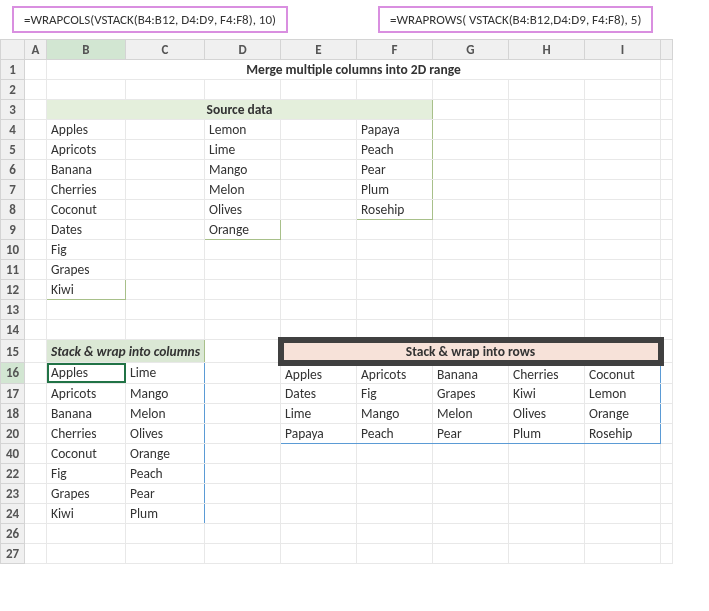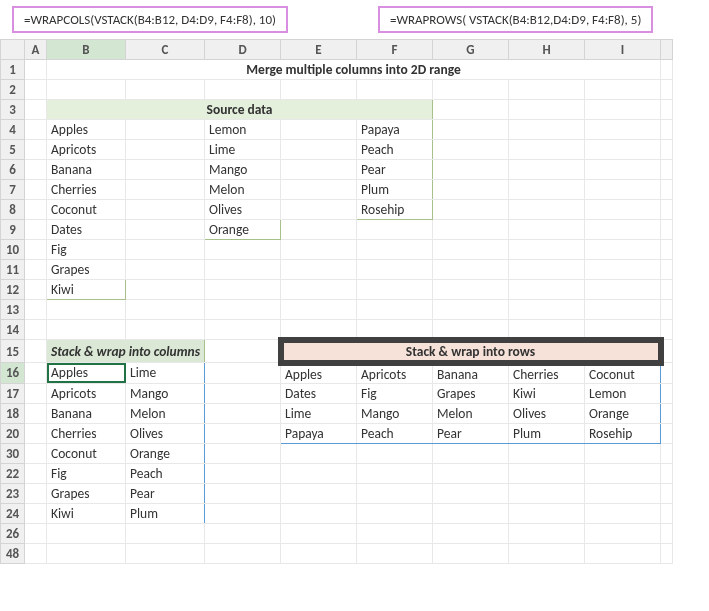--- a/index.html
+++ b/index.html
@@ -329,21 +329,21 @@
     <td class="cell br-b">Olives</td>
     <td class="cell"></td>
     <td class="cell bl-b bb-b">Papaya</td>
     <td class="cell bb-b">Peach</td>
     <td class="cell bb-b">Pear</td>
     <td class="cell bb-b">Plum</td>
     <td class="cell bb-b br-b">Rosehip</td>
     <td class="cell"></td>
       </tr>
   <tr>
-        <th class="rowhdr">30</th>
+        <th class="rowhdr">40</th>
         <td class="cell"></td>
     <td class="cell bl-b">Coconut</td>
     <td class="cell br-b">Orange</td>
     <td class="cell"></td>
         <td class="cell"></td>
         <td class="cell"></td>
         <td class="cell"></td>
         <td class="cell"></td>
         <td class="cell"></td>
         <td class="cell"></td>
@@ -394,21 +394,21 @@
         <td class="cell"></td>
         <td class="cell"></td>
         <td class="cell"></td>
         <td class="cell"></td>
         <td class="cell"></td>
         <td class="cell"></td>
         <td class="cell"></td>
         <td class="cell"></td>
       </tr>
   <tr>
-        <th class="rowhdr">48</th>
+        <th class="rowhdr">27</th>
         <td class="cell"></td>
         <td class="cell"></td>
         <td class="cell"></td>
         <td class="cell"></td>
         <td class="cell"></td>
         <td class="cell"></td>
         <td class="cell"></td>
         <td class="cell"></td>
         <td class="cell"></td>
         <td class="cell"></td>

